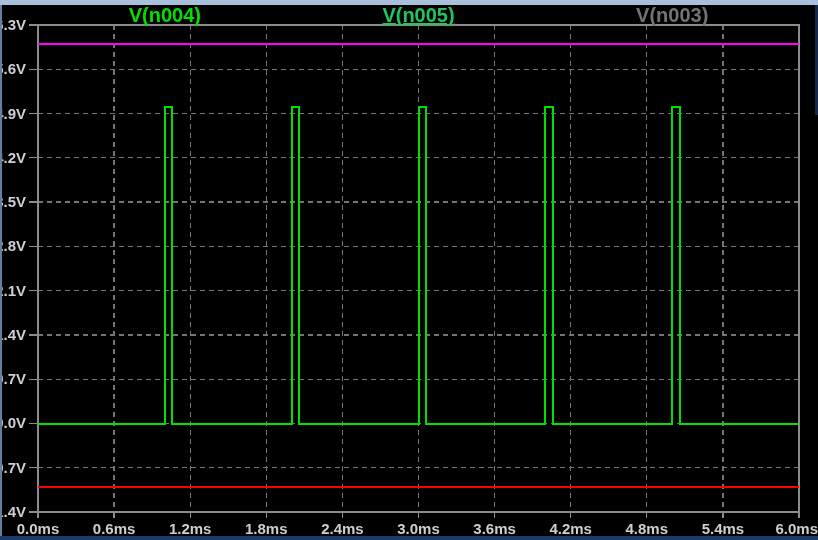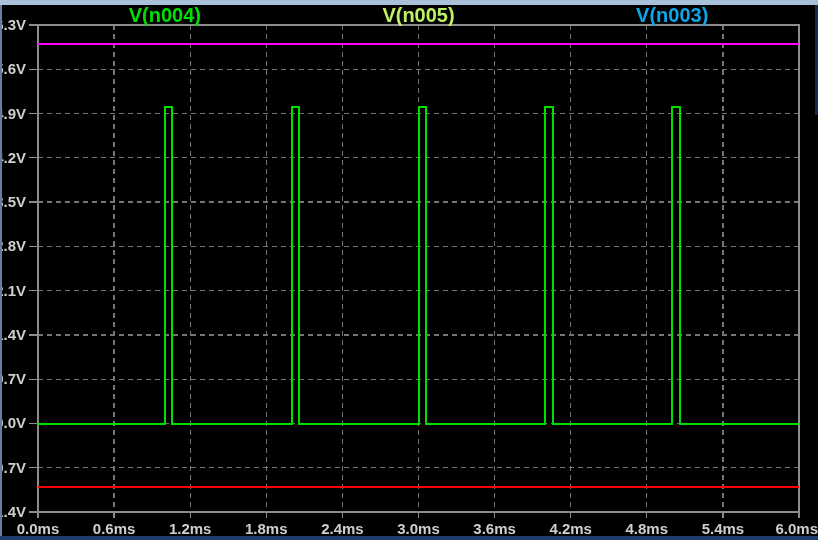--- a/index.html
+++ b/index.html
@@ -136,22 +136,22 @@
         </g>
         <g>
           <polyline points="38.0,423.5 164.8,423.5 164.8,107.2 172.4,107.2 172.4,423.5 291.7,423.5 291.7,107.2 299.3,107.2 299.3,423.5 418.5,423.5 418.5,107.2 426.1,107.2 426.1,423.5 545.3,423.5 545.3,107.2 552.9,107.2 552.9,423.5 672.2,423.5 672.2,107.2 679.8,107.2 679.8,423.5 799.0,423.5" fill="none" stroke="#00e000" stroke-width="2" shape-rendering="crispEdges"></polyline>
           <polyline points="38.0,486.7 799.0,486.7" fill="none" stroke="#ff0000" stroke-width="2" shape-rendering="crispEdges"></polyline>
           <polyline points="38.0,44.0 799.0,44.0" fill="none" stroke="#ff00ff" stroke-width="2" shape-rendering="crispEdges"></polyline>
         </g>
       </svg></div>
 
   <div class="legend">
     <span class="trace-label" style="color: rgb(0, 224, 0);">V(n004)</span>
-    <span class="trace-label" style="color: #bef264;">V(n005)</span>
-    <span class="trace-label" style="color: #0ea5e9;">V(n003)</span>
+    <span class="trace-label" style="color: #22c55e; text-decoration: underline;">V(n005)</span>
+    <span class="trace-label" style="color: #737373;">V(n003)</span>
   </div>
 
   <div class="frame-top" id="frame-top" style="background: rgb(168, 192, 218);"></div>
   <div class="frame-bottom" id="frame-bottom" style="background: rgb(29, 58, 110);"></div>
   <div class="frame-left" id="frame-left" style="background: rgb(101, 128, 159);"></div>
   <div class="frame-right" id="frame-right" style="background: rgb(20, 41, 77);"></div>
 
 </div>
 
 </body></html>

